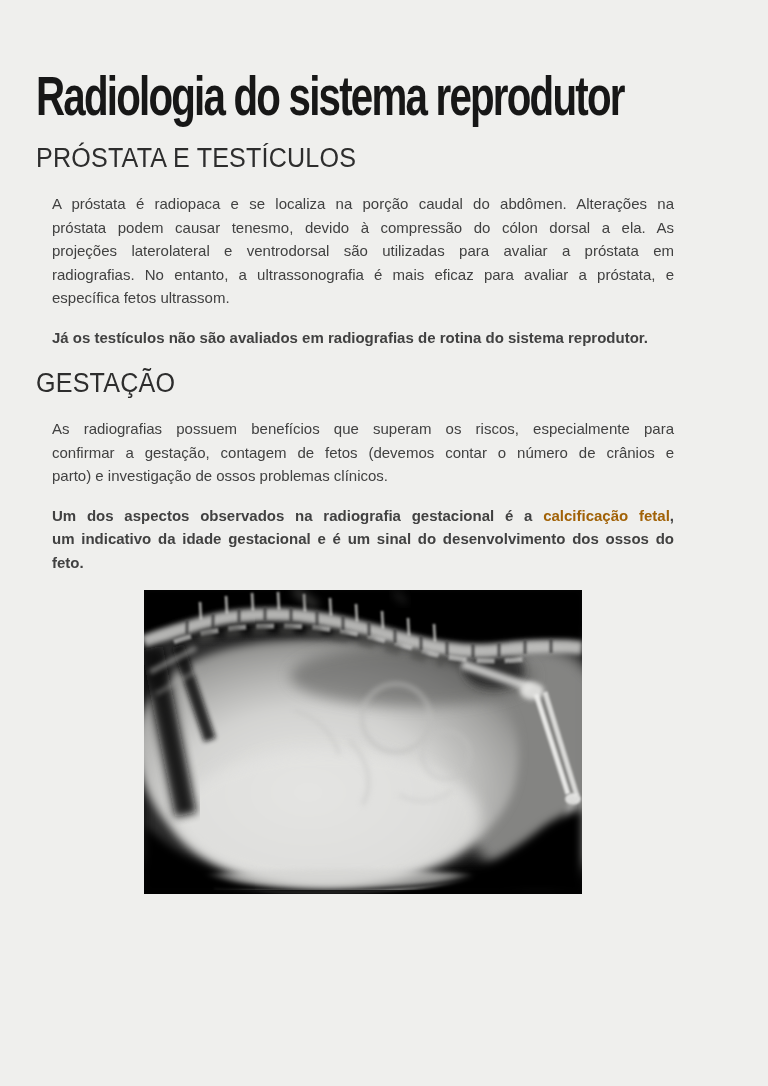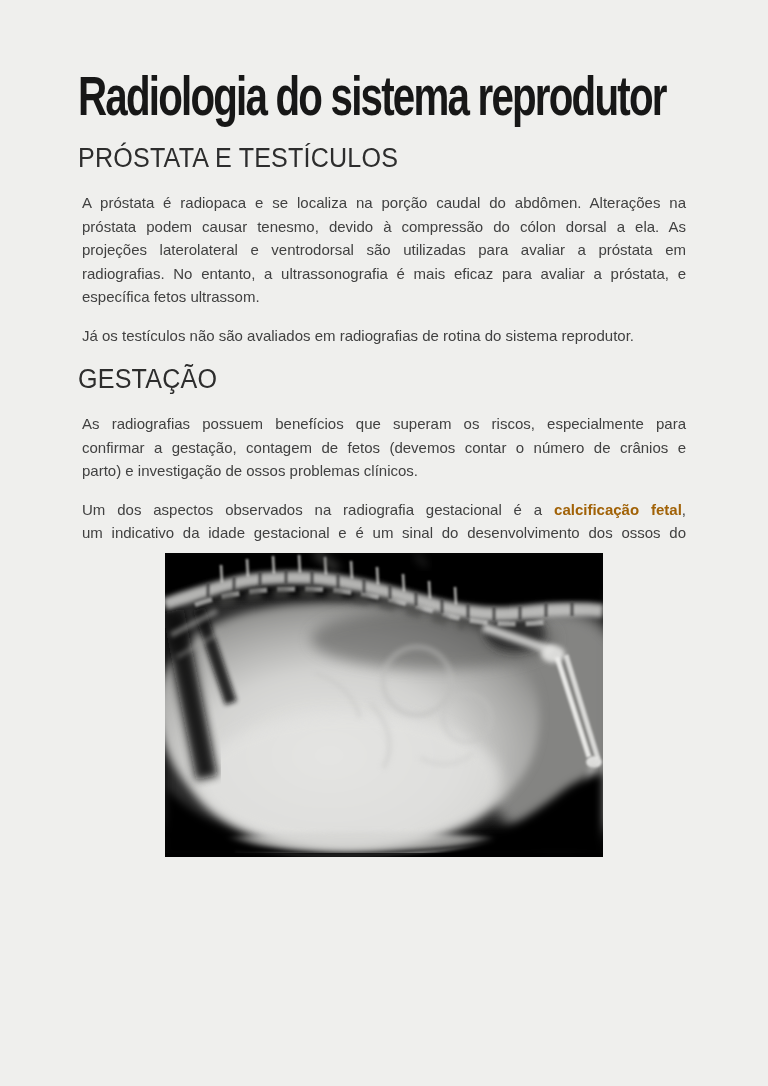--- a/index.html
+++ b/index.html
@@ -3,21 +3,21 @@
 <meta charset="utf-8">
 <style>
   html,body { margin:0; padding:0; }
   .page {
     position:relative;
     width:768px; height:1086px;
     background:#efefed;
     font-family:"Liberation Sans","DejaVu Sans",sans-serif;
     overflow:hidden;
   }
-  .content { padding:66px 78px 0 78px; }
+  .content { padding:66px 78px 0 36px; }
 
   .title {
     margin:0 0 14px 0;
     font-size:56px;
     line-height:60px;
     font-weight:bold;
     letter-spacing:-2.5px;
     color:#171717;
     transform:scaleX(.72);
     transform-origin:left top;
@@ -27,22 +27,22 @@
     margin:14px 0 15px 0;
     font-size:27px;
     line-height:36px;
     font-weight:400;
     letter-spacing:.2px;
     color:#2d2d2d;
     transform:scaleX(.93);
     transform-origin:left top;
     width:107%;
   }
-  .para { margin:4px; font-size:15px; line-height:23.5px; color:#414141; }
-  .para + .para { margin-top:15px; }
+  .para { margin:16px; font-size:15px; line-height:23.5px; color:#414141; }
+  .para + .para { margin-top:15px;font-weight:bold; }
   .ln { text-align:justify; text-align-last:justify; }
   .ln.last { text-align:justify; text-align-last:left; }
   .para b { color:#a16207; }
 
   .xray-figure {
     width:438px; height:304px;
     margin:8px auto 0 auto;
     background:#000;
     overflow:hidden;
   }
@@ -74,20 +74,21 @@
 
     <p class="para">
       <span class="ln" style="display:block">As radiografias possuem benefícios que superam os riscos, especialmente para</span>
       <span class="ln" style="display:block">confirmar a gestação, contagem de fetos (devemos contar o número de crânios e</span>
       <span class="ln last" style="display:block">parto) e investigação de ossos problemas clínicos.</span>
     </p>
 
     <p class="para">
       <span class="ln" style="display:block"><span>Um dos aspectos observados na radiografia gestacional é a </span><b>calcificação fetal</b><span>,</span></span>
       <span class="ln" style="display:block">um indicativo da idade gestacional e é um sinal do desenvolvimento dos ossos do</span>
+      <span class="ln last" style="display:block">feto.</span>
     </p>
 
     <div class="xray-figure">
       <svg viewBox="0 0 438 304" width="438" height="304" xmlns="http://www.w3.org/2000/svg">
         <defs>
           <radialGradient id="belly" cx="45%" cy="62%" r="68%">
             <stop offset="0%" stop-color="#e9e9e7"></stop>
             <stop offset="50%" stop-color="#d2d2d0"></stop>
             <stop offset="82%" stop-color="#a0a09e"></stop>
             <stop offset="100%" stop-color="#737371"></stop>

